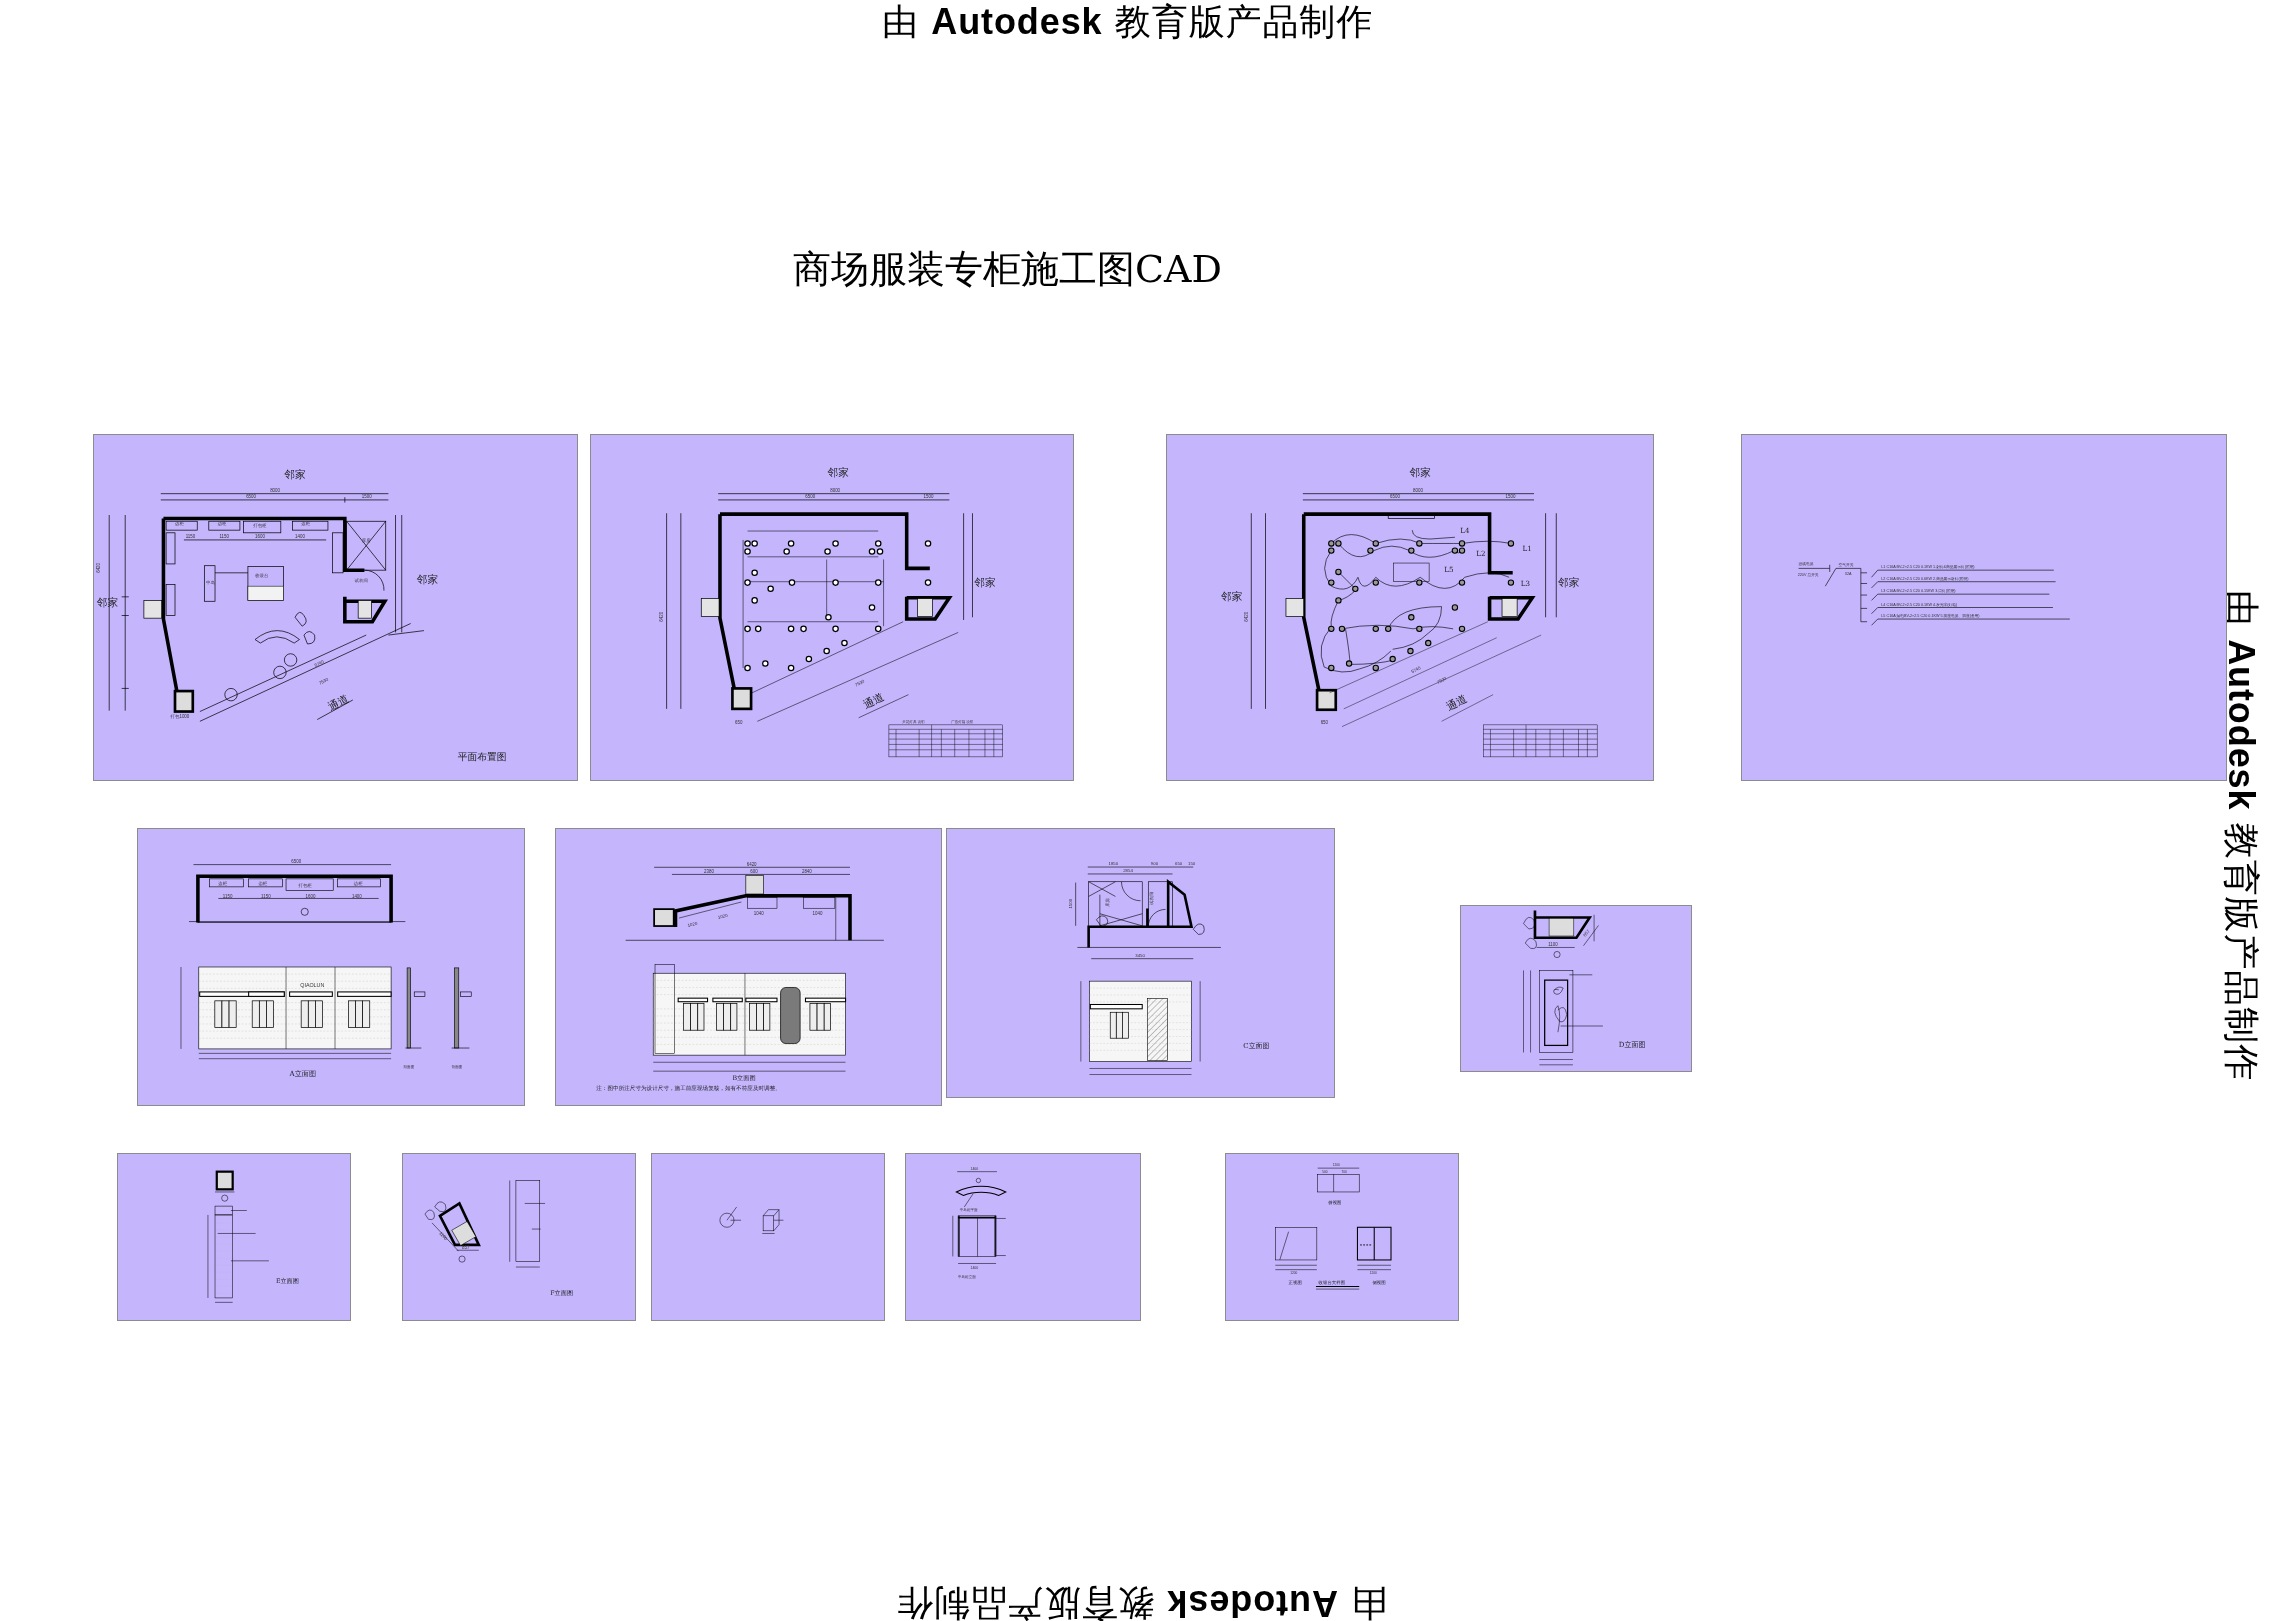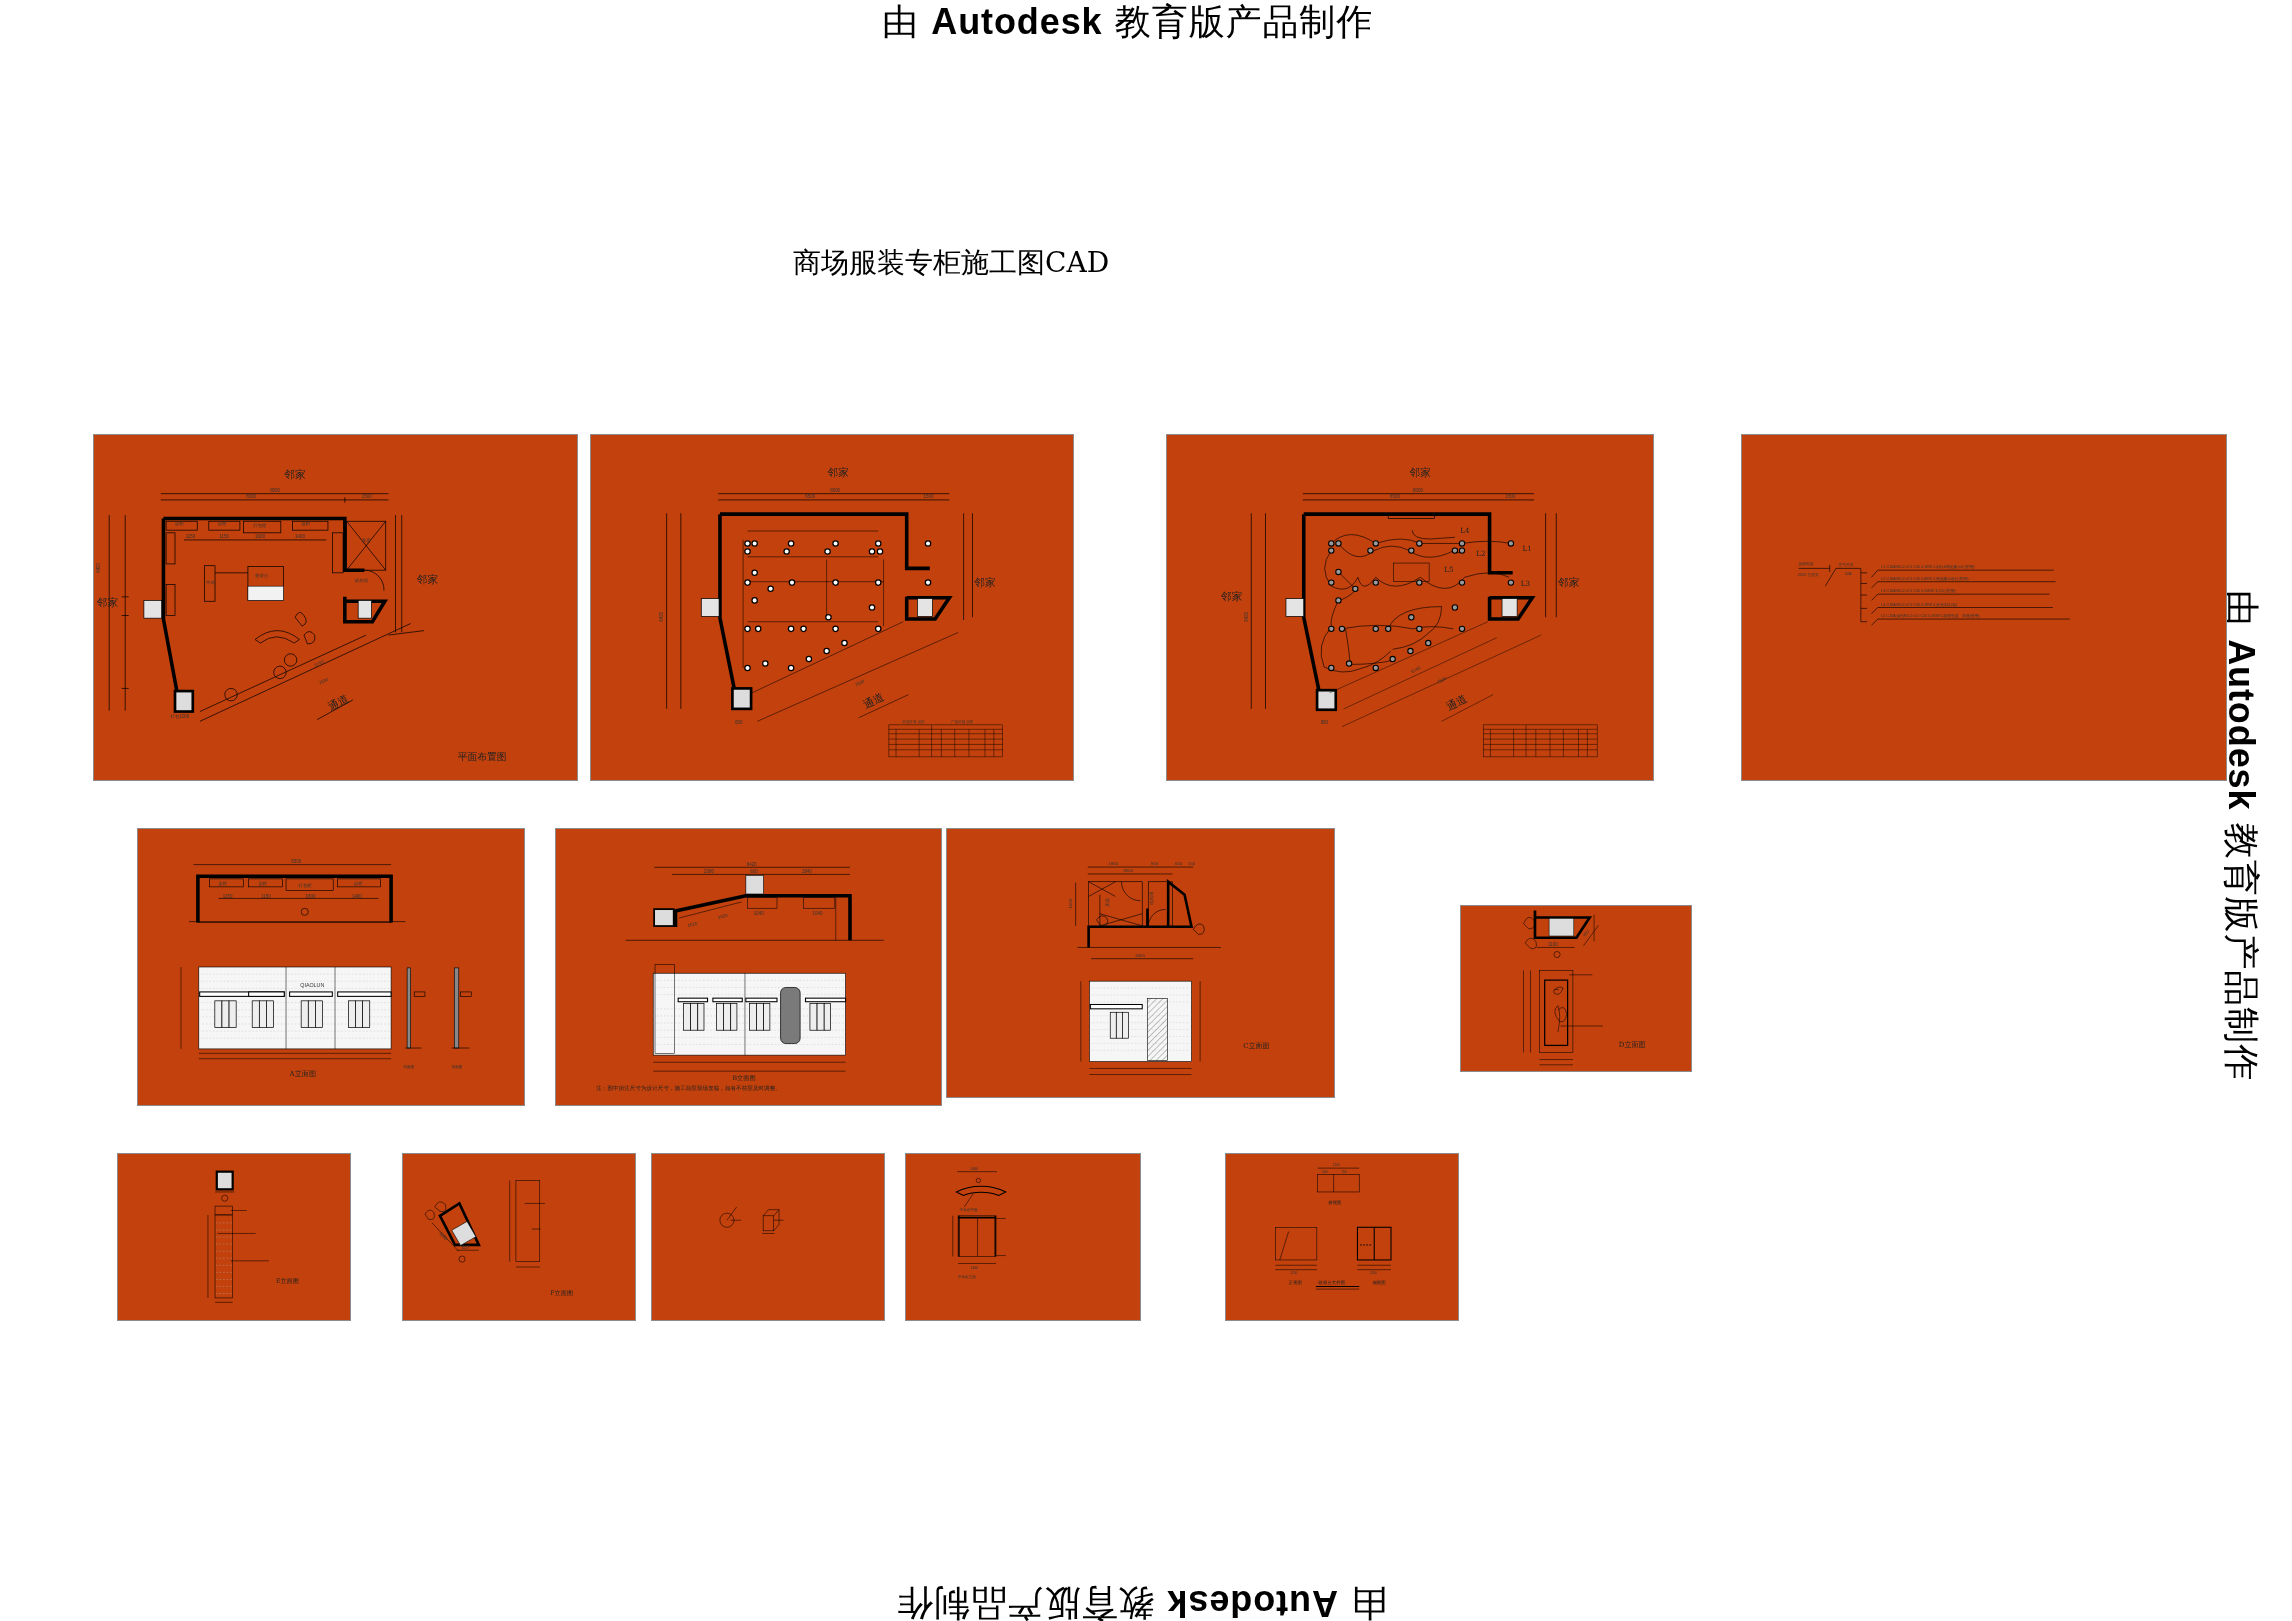--- a/index.html
+++ b/index.html
@@ -4,22 +4,22 @@
 <style>
   html, body { margin:0; padding:0; background:#ffffff; }
   body { width:2293px; height:1621px; position:relative; overflow:hidden;
          font-family:"DejaVu Sans", sans-serif; color:#000; }
   .wm { position:absolute; font-size:36px; white-space:nowrap; color:#000; letter-spacing:0.9px; }
   .wm b { font-family:"Liberation Sans", sans-serif; font-weight:bold; }
   .wm-top { left:882px; top:-1.8px; }
   .wm-bottom { left:896px; top:1578px; transform:rotate(180deg); transform-origin:center; }
   .wm-left { left:-267px; top:824px; transform:rotate(-90deg); }
   .wm-right { left:1995px; top:811px; transform:rotate(90deg); }
-  .title { position:absolute; left:793px; top:244px; font-family:"DejaVu Serif", serif; font-size:28px; }
-  .sheet { position:absolute; border:1.8px solid #8c8c8c; background:#c2410c; box-sizing:border-box; }
+  .title { position:absolute; left:793px; top:244px; font-family:"DejaVu Serif", serif; font-size:38px; }
+  .sheet { position:absolute; border:1.8px solid #8c8c8c; background:#c4b5fd; box-sizing:border-box; }
   .sheet svg { position:absolute; left:0; top:0; width:100%; height:100%; }
   .lbl { font-family:"DejaVu Serif", serif; fill:#222; }
   .dim { font-family:"Liberation Sans", sans-serif; fill:#333; }
 </style>
 </head>
 <body>
 
 <div class="wm wm-top">
   <span>由</span>
   <b>Autodesk</b>

